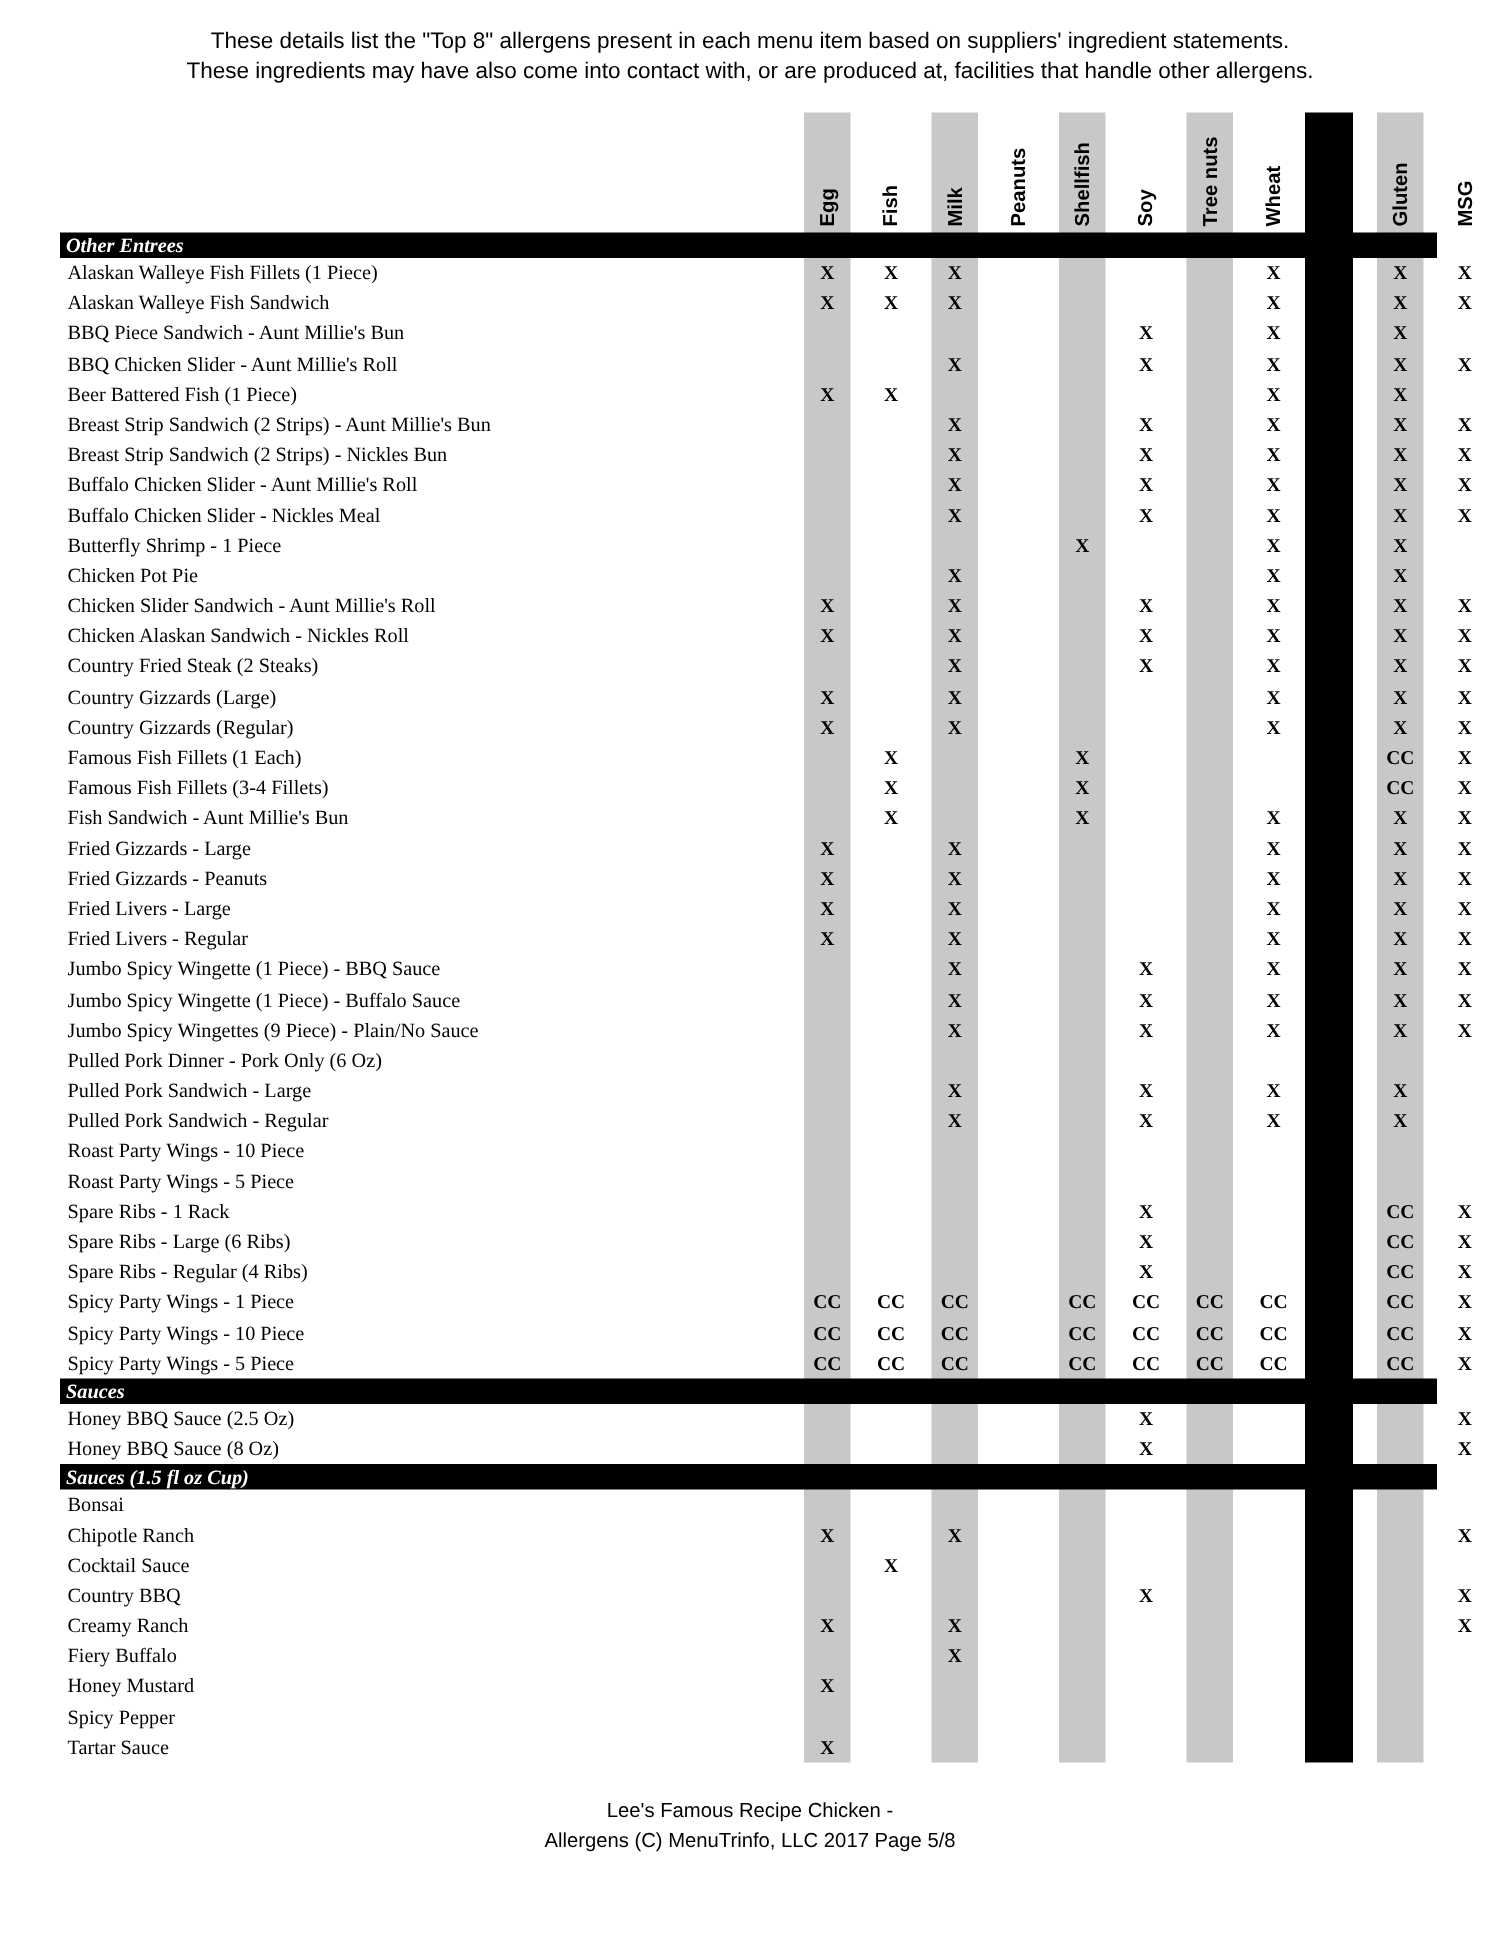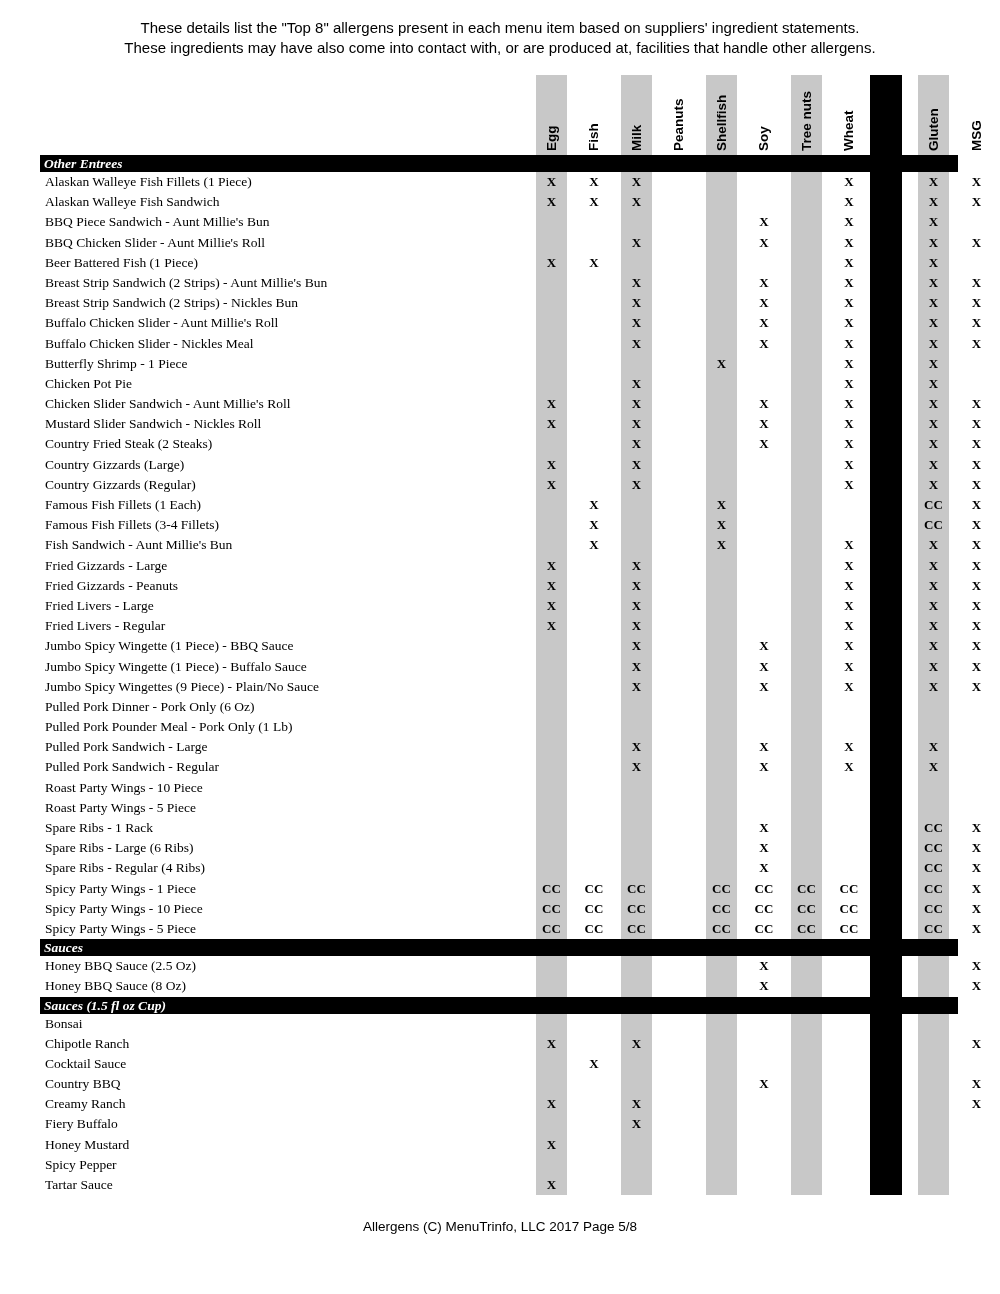--- a/index.html
+++ b/index.html
@@ -187,21 +187,21 @@
       <div class="trow">
         <div class="rlabel">Chicken Slider Sandwich - Aunt Millie's Roll</div>
         <div class="mark" style="left: 490px; width: 43px;">X</div>
         <div class="mark" style="left: 575px; width: 43px;">X</div>
         <div class="mark" style="left: 703px; width: 42px;">X</div>
         <div class="mark" style="left: 788px; width: 42px;">X</div>
         <div class="mark" style="left: 872px; width: 43px;">X</div>
         <div class="mark" style="left: 915px; width: 43px;">X</div>
       </div>
       <div class="trow">
-        <div class="rlabel">Mustard Slider Sandwich - Nickles Roll</div>
+        <div class="rlabel">Chicken Alaskan Sandwich - Nickles Roll</div>
         <div class="mark" style="left: 490px; width: 43px;">X</div>
         <div class="mark" style="left: 575px; width: 43px;">X</div>
         <div class="mark" style="left: 703px; width: 42px;">X</div>
         <div class="mark" style="left: 788px; width: 42px;">X</div>
         <div class="mark" style="left: 872px; width: 43px;">X</div>
         <div class="mark" style="left: 915px; width: 43px;">X</div>
       </div>
       <div class="trow">
         <div class="rlabel">Country Fried Steak (2 Steaks)</div>
         <div class="mark" style="left: 575px; width: 43px;">X</div>
@@ -299,23 +299,20 @@
       <div class="trow">
         <div class="rlabel">Jumbo Spicy Wingettes (9 Piece) - Plain/No Sauce</div>
         <div class="mark" style="left: 575px; width: 43px;">X</div>
         <div class="mark" style="left: 703px; width: 42px;">X</div>
         <div class="mark" style="left: 788px; width: 42px;">X</div>
         <div class="mark" style="left: 872px; width: 43px;">X</div>
         <div class="mark" style="left: 915px; width: 43px;">X</div>
       </div>
       <div class="trow">
         <div class="rlabel">Pulled Pork Dinner - Pork Only (6 Oz)</div>
-      </div>
-      <div class="trow">
-        <div class="rlabel">Pulled Pork Pounder Meal - Pork Only (1 Lb)</div>
       </div>
       <div class="trow">
         <div class="rlabel">Pulled Pork Sandwich - Large</div>
         <div class="mark" style="left: 575px; width: 43px;">X</div>
         <div class="mark" style="left: 703px; width: 42px;">X</div>
         <div class="mark" style="left: 788px; width: 42px;">X</div>
         <div class="mark" style="left: 872px; width: 43px;">X</div>
       </div>
       <div class="trow">
         <div class="rlabel">Pulled Pork Sandwich - Regular</div>
@@ -432,14 +429,15 @@
         <div class="rlabel">Spicy Pepper</div>
       </div>
       <div class="trow">
         <div class="rlabel">Tartar Sauce</div>
         <div class="mark" style="left: 490px; width: 43px;">X</div>
       </div>
     </div>
 </div>
 
 <div class="footer">
+  <div>Lee's Famous Recipe Chicken -</div>
   <div>Allergens (C) MenuTrinfo, LLC 2017 Page 5/8</div>
 </div>
 
 </body></html>

